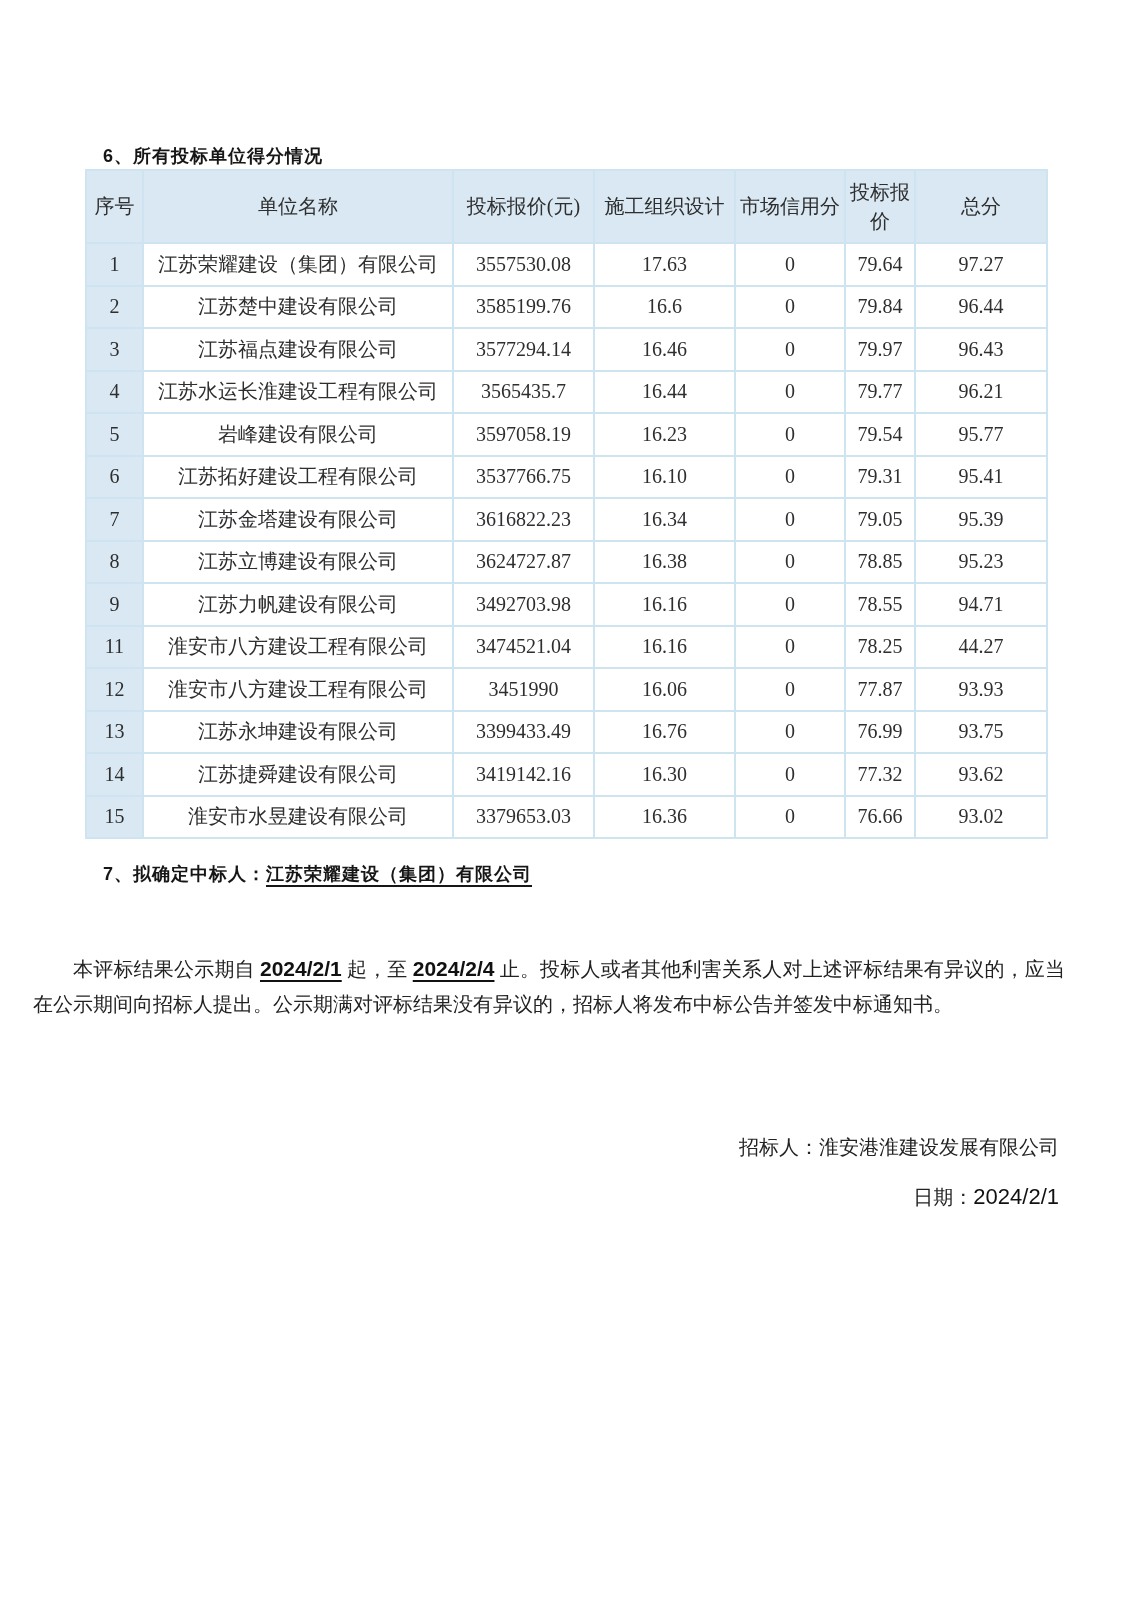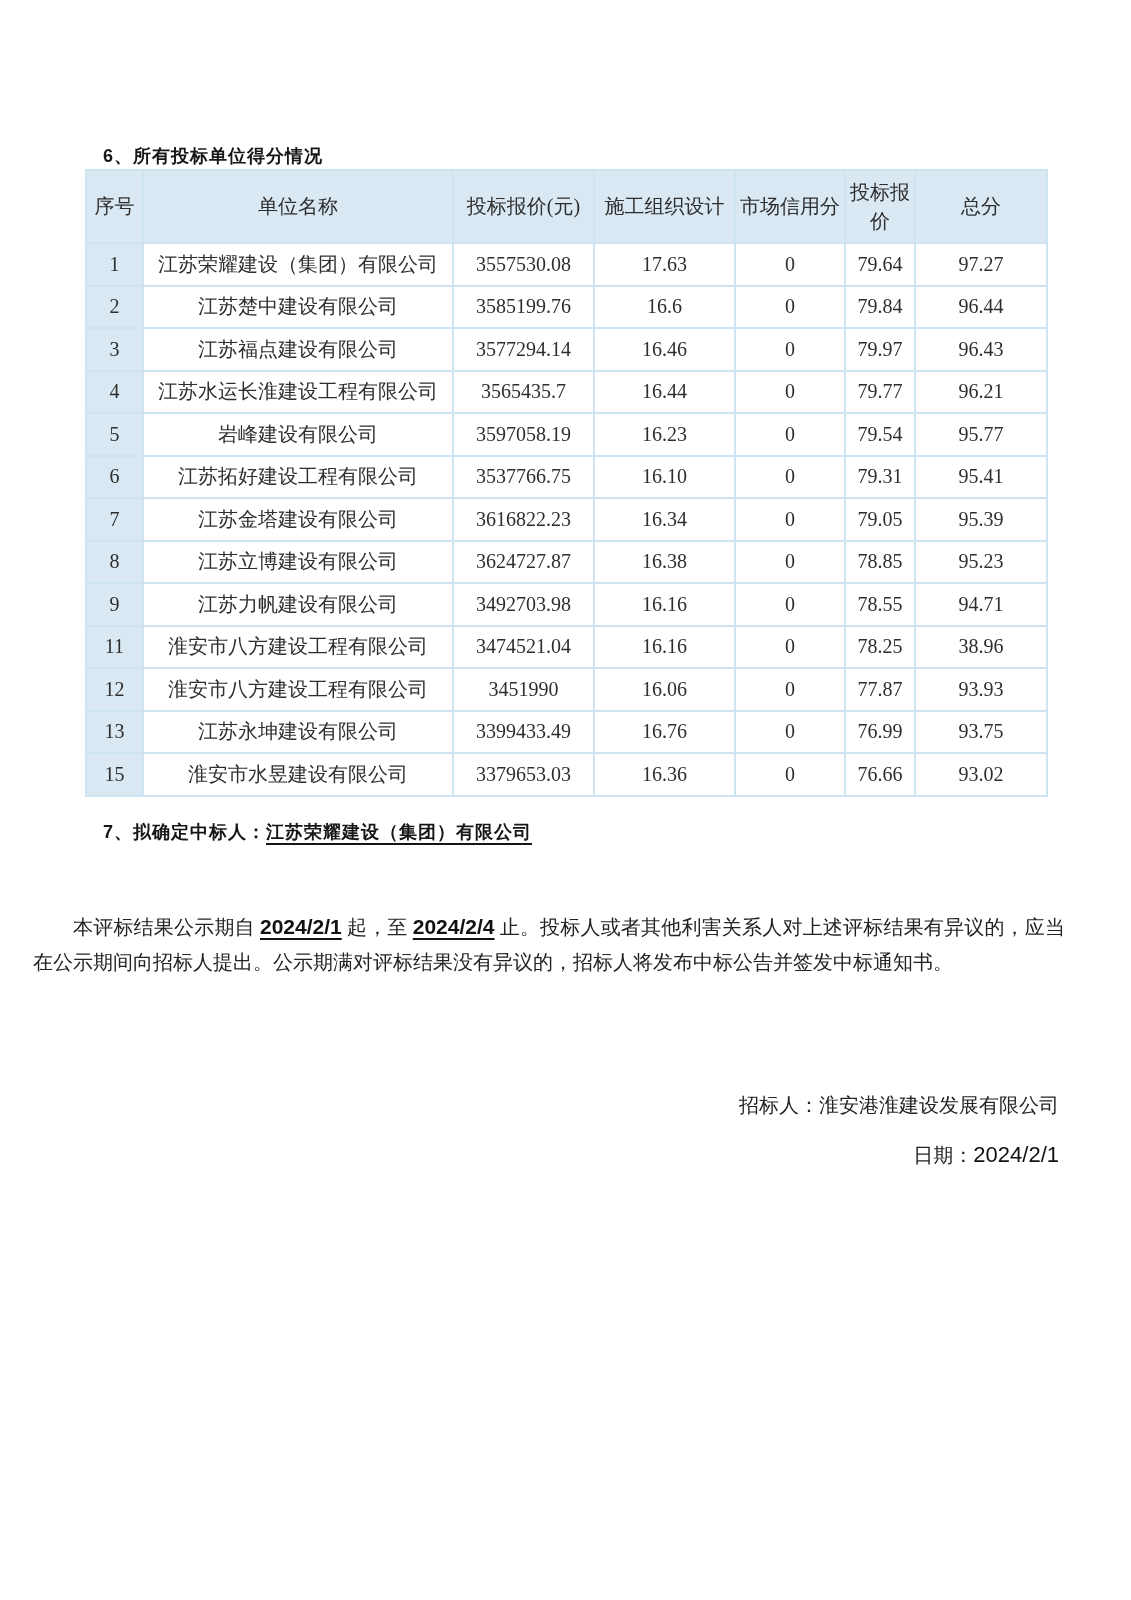--- a/index.html
+++ b/index.html
@@ -203,41 +203,50 @@
           <td>78.55</td>
           <td>94.71</td>
         </tr>
         <tr>
           <td class="col-no">11</td>
           <td>淮安市八方建设工程有限公司</td>
           <td>3474521.04</td>
           <td>16.16</td>
           <td>0</td>
           <td>78.25</td>
-          <td>38.96</td>
+          <td>44.27</td>
         </tr>
         <tr>
           <td class="col-no">12</td>
           <td>淮安市八方建设工程有限公司</td>
           <td>3451990</td>
           <td>16.06</td>
           <td>0</td>
           <td>77.87</td>
           <td>93.93</td>
         </tr>
         <tr>
           <td class="col-no">13</td>
           <td>江苏永坤建设有限公司</td>
           <td>3399433.49</td>
           <td>16.76</td>
           <td>0</td>
           <td>76.99</td>
           <td>93.75</td>
         </tr>
         <tr>
+          <td class="col-no">14</td>
+          <td>江苏捷舜建设有限公司</td>
+          <td>3419142.16</td>
+          <td>16.30</td>
+          <td>0</td>
+          <td>77.32</td>
+          <td>93.62</td>
+        </tr>
+        <tr>
           <td class="col-no">15</td>
           <td>淮安市水昱建设有限公司</td>
           <td>3379653.03</td>
           <td>16.36</td>
           <td>0</td>
           <td>76.66</td>
           <td>93.02</td>
         </tr>
       </tbody>
   </table>

